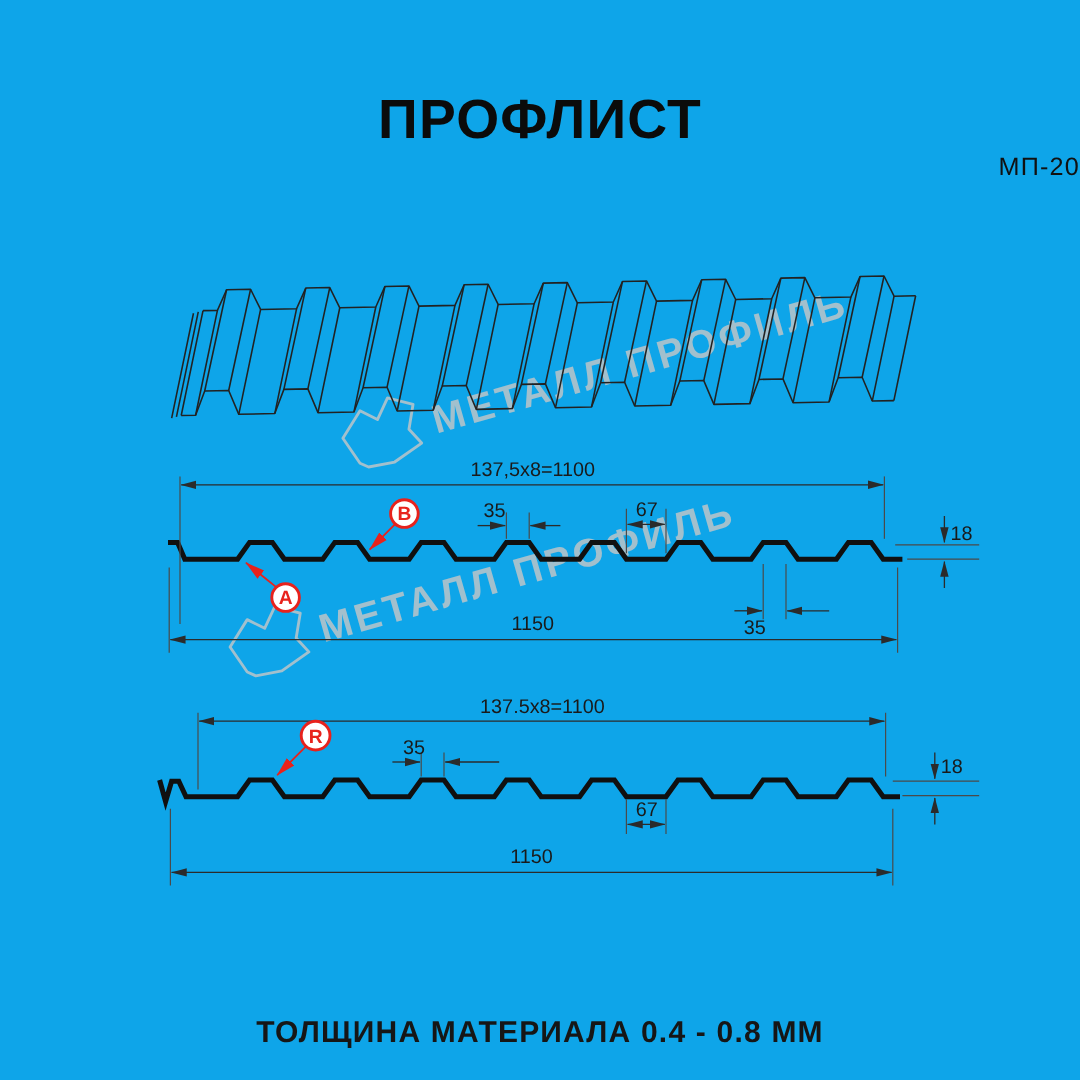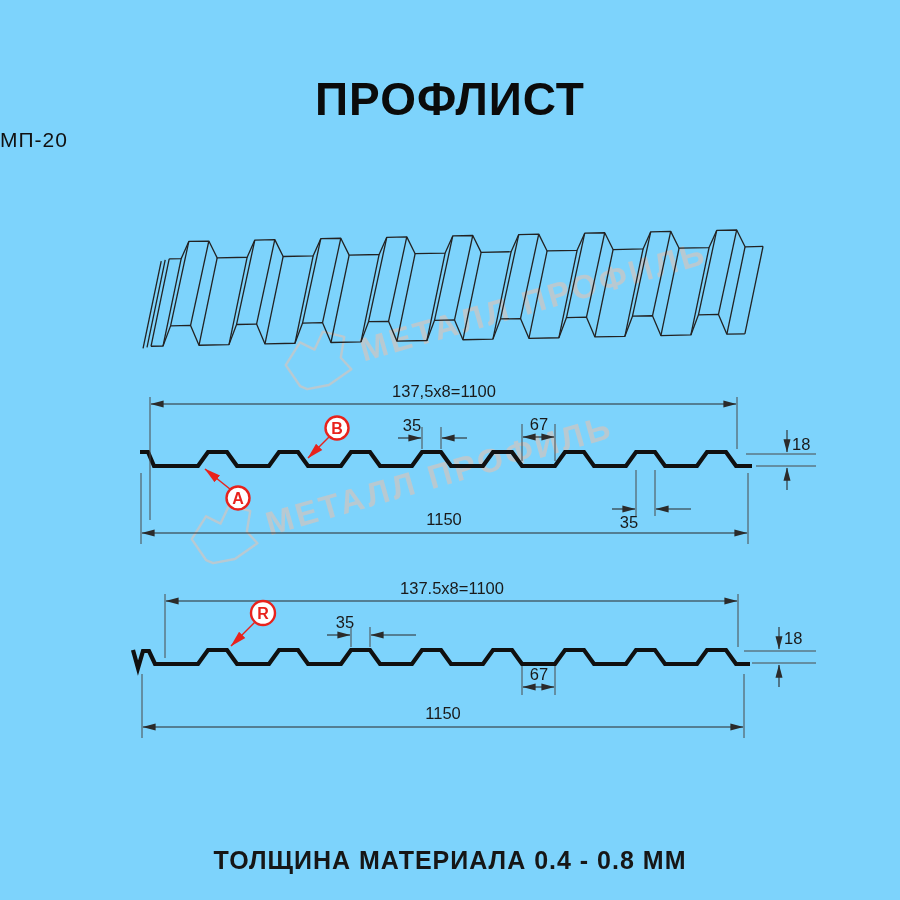--- a/index.html
+++ b/index.html
@@ -1,20 +1,20 @@
 <!DOCTYPE html>
 <html><head>
 <meta charset="utf-8">
 <style>
   html,body{margin:0;padding:0;background:#ffffff;}
-  .canvas{position:relative;width:900px;height:900px;background:#7dd3fc;overflow:hidden;
+  .canvas{position:relative;width:900px;height:900px;background:#0ea5e9;overflow:hidden;
           font-family:"Liberation Sans",sans-serif;}
   .title{position:absolute;top:72px;left:0;width:900px;text-align:center;
          font-size:46px;font-weight:800;letter-spacing:1px;color:#0b0b0b;}
-  .subtitle{position:absolute;top:128px;left:0;width:900px;text-align:left;
+  .subtitle{position:absolute;top:128px;left:0;width:900px;text-align:right;
          font-size:21px;font-weight:500;letter-spacing:1px;color:#111;}
   .footer{position:absolute;top:846px;left:0;width:900px;text-align:center;
          font-size:25px;font-weight:600;letter-spacing:1px;color:#161616;}
   svg.drawing{position:absolute;left:0;top:0;}
   .thin{stroke:#4a4a4a;stroke-width:1;}
   .dim{stroke:#2b2b2b;stroke-width:1.1;}
   .prof{stroke:#101010;stroke-width:4.2;fill:none;stroke-linejoin:miter;}
   .l3d{stroke:#222;stroke-width:1.3;fill:none;stroke-linejoin:round;}
   .dt{font-family:"Liberation Sans",sans-serif;font-size:16.5px;fill:#1a1a1a;text-anchor:middle;}
   .dt-start{text-anchor:start;}

